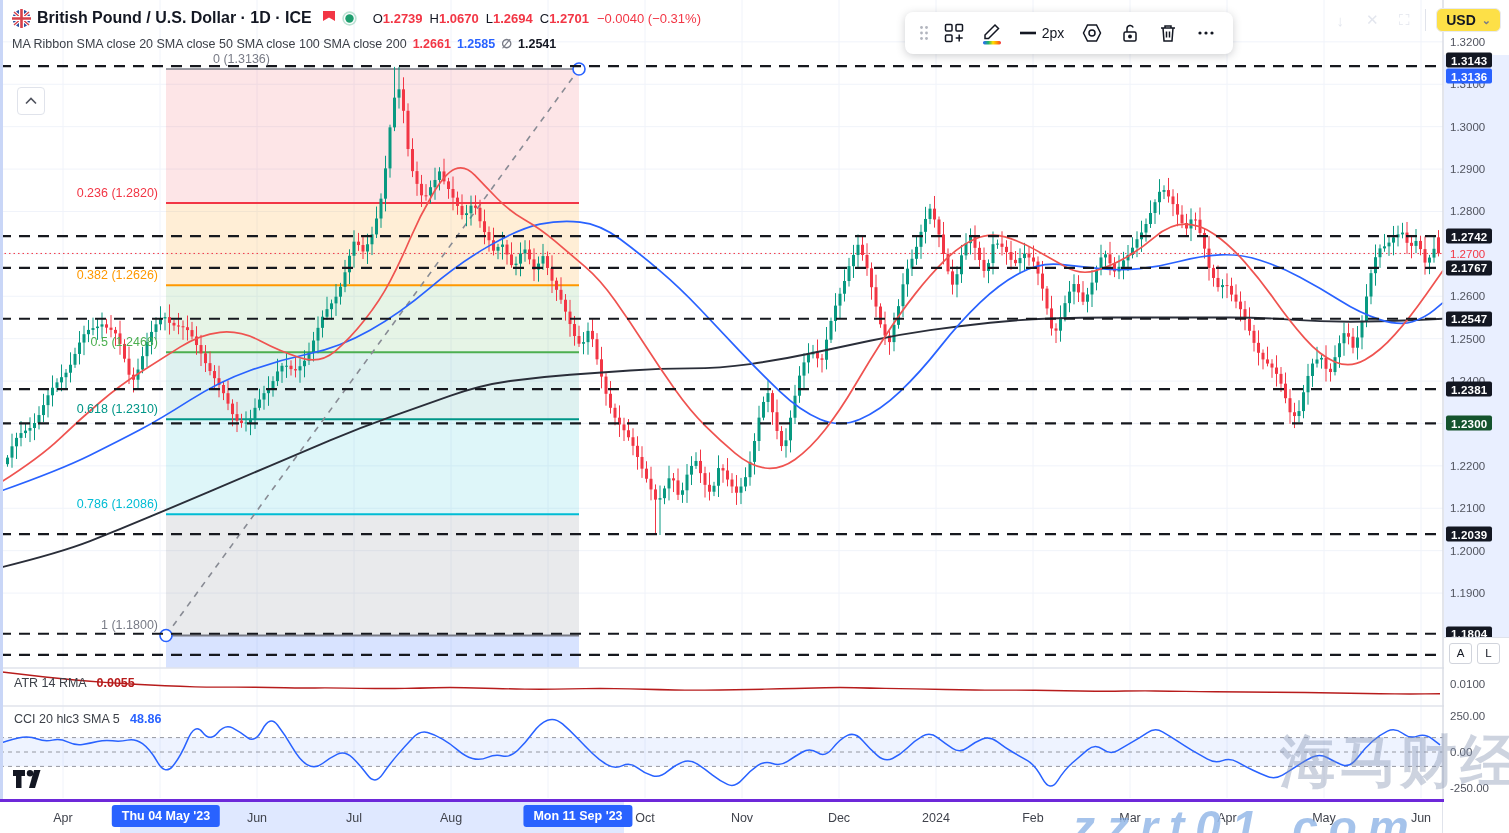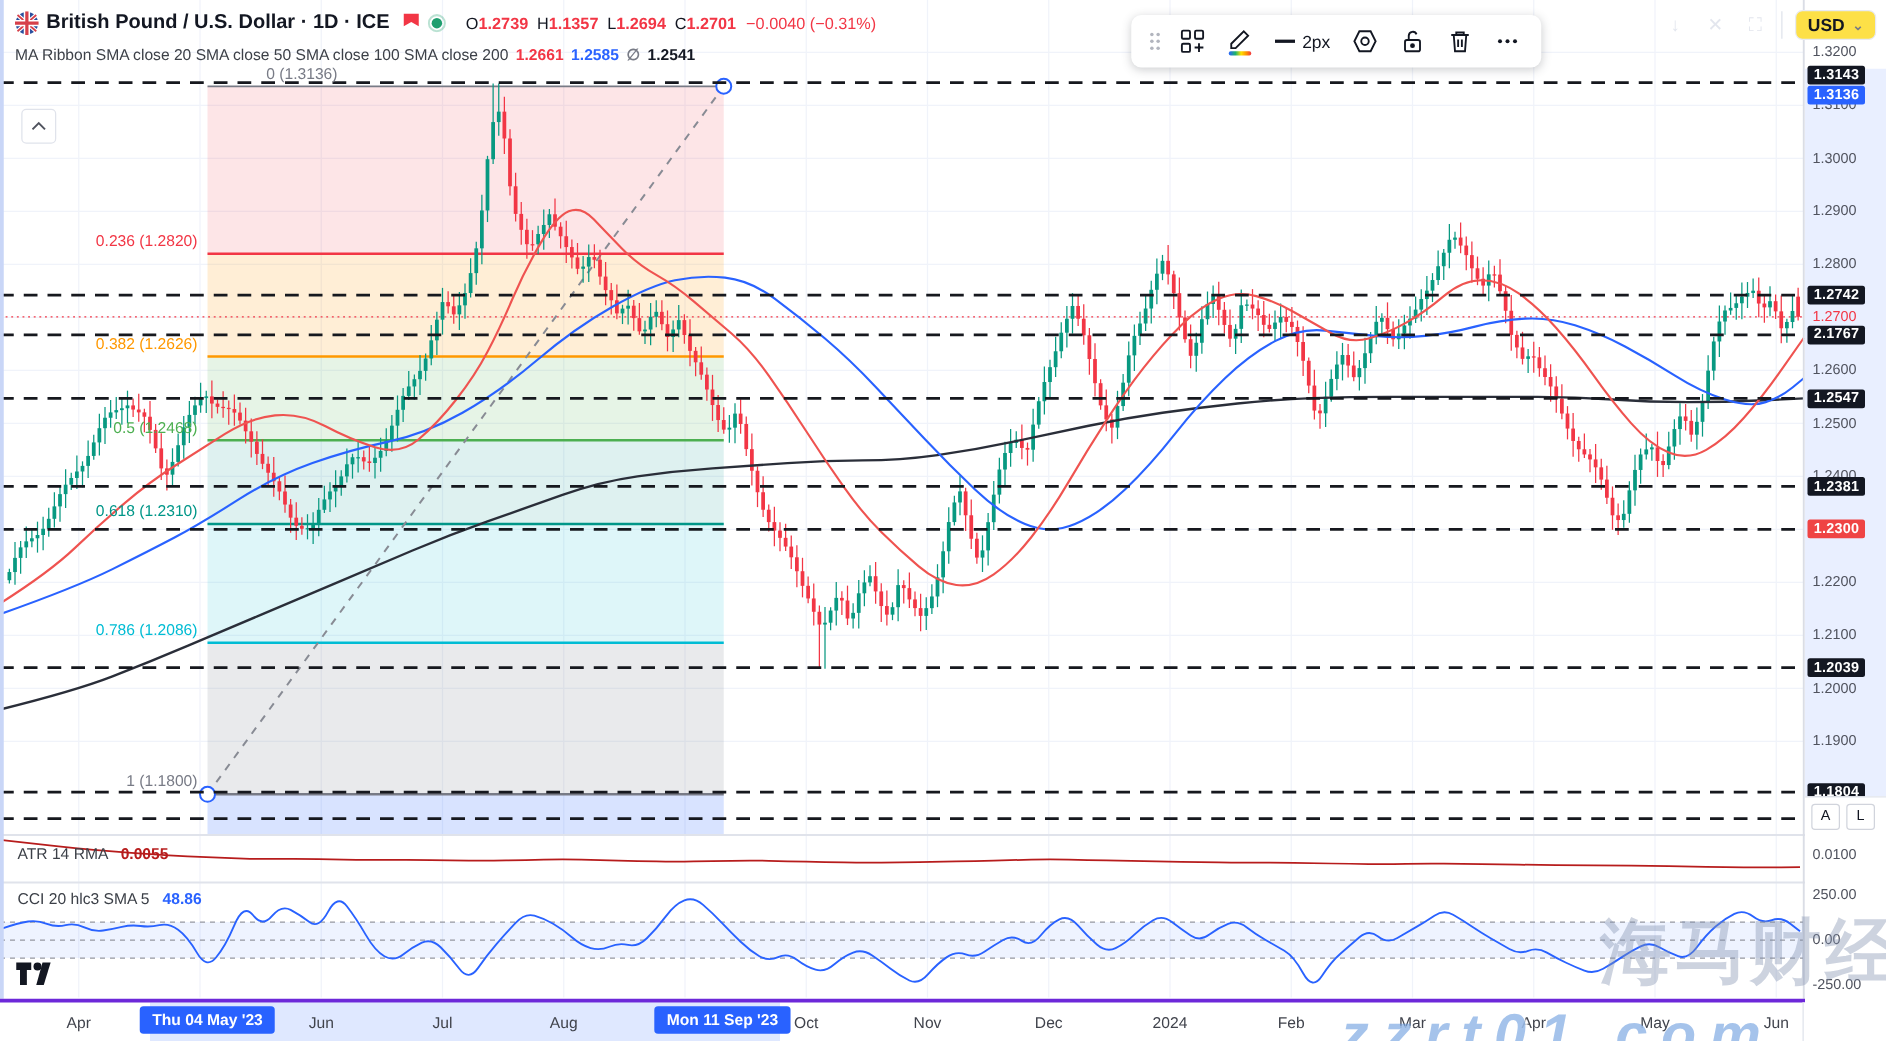--- a/index.html
+++ b/index.html
@@ -811,21 +811,21 @@
       <span id="symbol-title">British Pound / U.S. Dollar · 1D · ICE</span>
       <svg width="14" height="16" viewBox="0 0 14 16" style="margin-left:4px">
         <path d="M1 1 h12 v10 l-6 -3.5 L1 11 z" fill="#f23645"></path>
       </svg>
       <svg width="15" height="15" viewBox="0 0 15 15">
         <circle cx="7.5" cy="7.5" r="4.2" fill="#1e9e6e"></circle>
         <circle cx="7.5" cy="7.5" r="6.4" fill="none" stroke="rgba(30,158,110,.3)" stroke-width="1.6"></circle>
       </svg>
       <span id="ohlc-row" style="display: inline-flex; gap: 7px;">
           <span><span class="ohlc-letter">O</span><span class="ohlc-val">1.2739</span></span>
-          <span><span class="ohlc-letter">H</span><span class="ohlc-val">1.1357</span></span>
+          <span><span class="ohlc-letter">H</span><span class="ohlc-val">1.0670</span></span>
           <span><span class="ohlc-letter">L</span><span class="ohlc-val">1.2694</span></span>
           <span><span class="ohlc-letter">C</span><span class="ohlc-val">1.2701</span></span>
         </span>
       <span id="change-text">−0.0040 (−0.31%)</span>
     </div>
     <div id="ma-row">
       <span>MA Ribbon SMA close 20 SMA close 50 SMA close 100 SMA close 200</span><span id="ma-vals"><span class="mv" style="color: rgb(242, 54, 69);">1.2661</span><span class="mv" style="color: rgb(41, 98, 255);">1.2585</span><span class="mv" style="color: rgb(120, 123, 134);">∅</span><span class="mv" style="color: rgb(19, 23, 34);">1.2541</span></span>
     </div>
   </div>
 
@@ -952,21 +952,21 @@
         <div class="ax-tick" style="top: 465.864px;">1.2200</div>
         <div class="ax-tick" style="top: 508.264px;">1.2100</div>
         <div class="ax-tick" style="top: 550.664px;">1.2000</div>
         <div class="ax-tick" style="top: 593.064px;">1.1900</div>
         <div class="ax-badge" style="top: 60px; background: rgb(19, 23, 34);">1.3143</div>
         <div class="ax-badge" style="top: 76px; background: rgb(41, 98, 255);">1.3136</div>
         <div class="ax-badge" style="top: 236.056px; background: rgb(19, 23, 34);">1.2742</div>
         <div class="ax-badge" style="top: 267.856px; background: rgb(19, 23, 34);">2.1767</div>
         <div class="ax-badge" style="top: 318.736px; background: rgb(19, 23, 34);">1.2547</div>
         <div class="ax-badge" style="top: 389.12px; background: rgb(19, 23, 34);">1.2381</div>
-        <div class="ax-badge" style="top: 423.464px; background: #ef4444;">1.2300</div>
+        <div class="ax-badge" style="top: 423.464px; background: #14532d;">1.2300</div>
         <div class="ax-badge" style="top: 534.128px; background: rgb(19, 23, 34);">1.2039</div>
         <div class="ax-badge" style="top: 633.768px; background: rgb(19, 23, 34);">1.1804</div>
         <div class="ax-tick" style="top: 684px;">0.0100</div>
         <div class="ax-tick" style="top: 716px;">250.00</div>
         <div class="ax-tick" style="top: 752px; text-align: center;">0.00</div>
         <div class="ax-tick" style="top: 788px;">-250.00</div>
       </div>
     <div id="al-panel">
       <div class="al-btn">A</div>
       <div class="al-btn">L</div>

